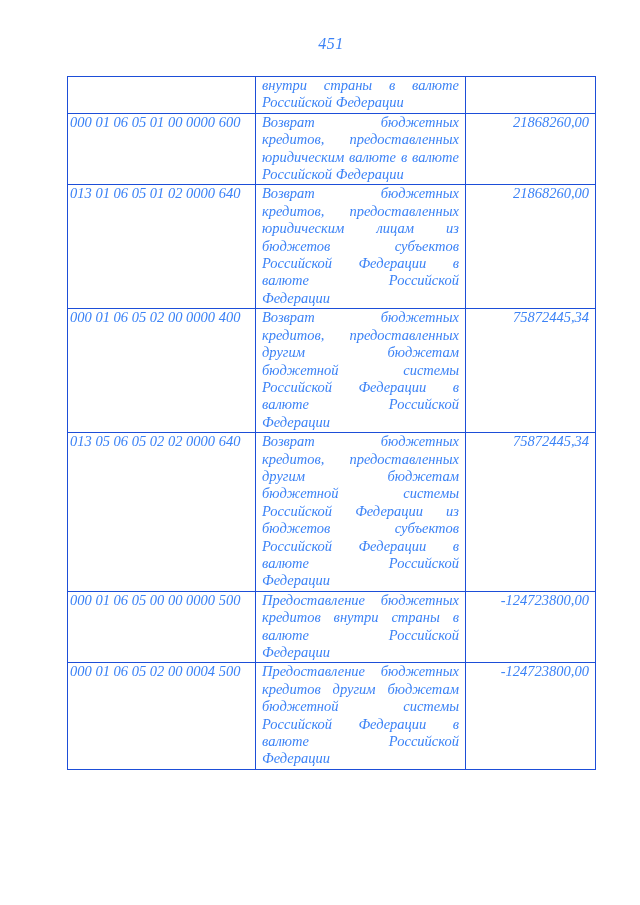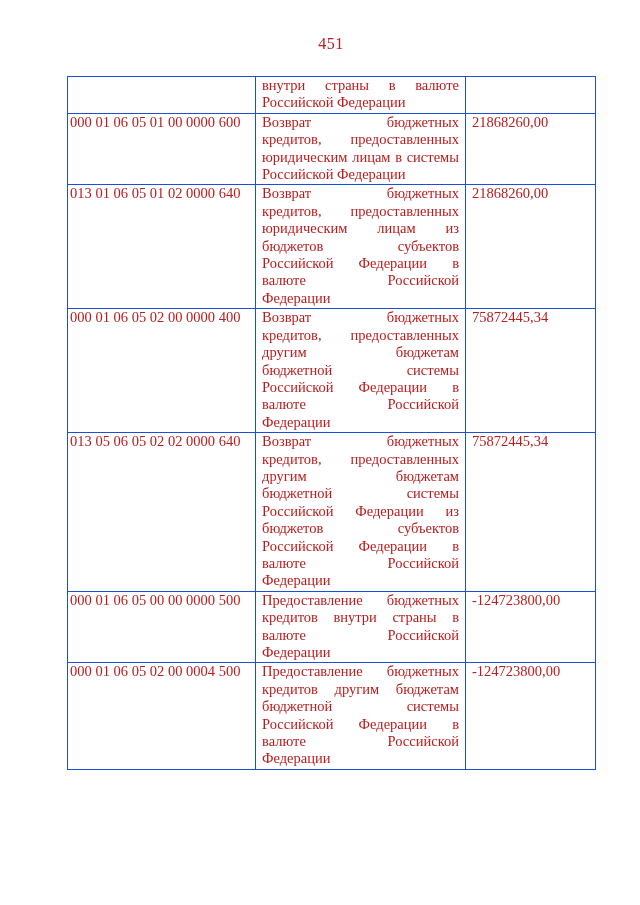--- a/index.html
+++ b/index.html
@@ -6,22 +6,23 @@
     margin: 0;
     padding: 0;
     background: #ffffff;
   }
   .page {
     position: relative;
     width: 640px;
     height: 905px;
     background: #ffffff;
     font-family: "Liberation Serif", "DejaVu Serif", serif;
-    color: #b91c1c;
+    color: #3b82f6;
     overflow: hidden;
+    font-style: italic;
   }
   .page-number {
     position: absolute;
     top: 35px;
     left: 67px;
     width: 528px;
     text-align: center;
     font-size: 16px;
     letter-spacing: 0.5px;
   }
@@ -50,21 +51,21 @@
     padding-right: 16px;
   }
   td.desc-cell .desc-line {
     text-align: justify;
     text-align-last: left;
   }
   td.desc-cell .desc-line.spread {
     text-align-last: justify;
   }
   td.amount-cell {
-    text-align: left;
+    text-align: right;
     white-space: nowrap;
   }
 </style>
 </head>
 <body>
 
 <div class="page">
   <div class="page-number">451</div>
 
   <table class="budget-table">
@@ -80,21 +81,21 @@
             <div class="desc-line spread">внутри страны в валюте</div>
             <div class="desc-line">Российской Федерации</div>
           </td>
           <td class="amount-cell"></td>
         </tr>
         <tr>
           <td class="code-cell">000 01 06 05 01 00 0000 600</td>
           <td class="desc-cell">
             <div class="desc-line spread">Возврат бюджетных</div>
             <div class="desc-line spread">кредитов, предоставленных</div>
-            <div class="desc-line spread">юридическим лицам в системы</div>
+            <div class="desc-line spread">юридическим валюте в валюте</div>
             <div class="desc-line">Российской Федерации</div>
           </td>
           <td class="amount-cell">21868260,00</td>
         </tr>
         <tr>
           <td class="code-cell">013 01 06 05 01 02 0000 640</td>
           <td class="desc-cell">
             <div class="desc-line spread">Возврат бюджетных</div>
             <div class="desc-line spread">кредитов, предоставленных</div>
             <div class="desc-line spread">юридическим лицам из</div>

